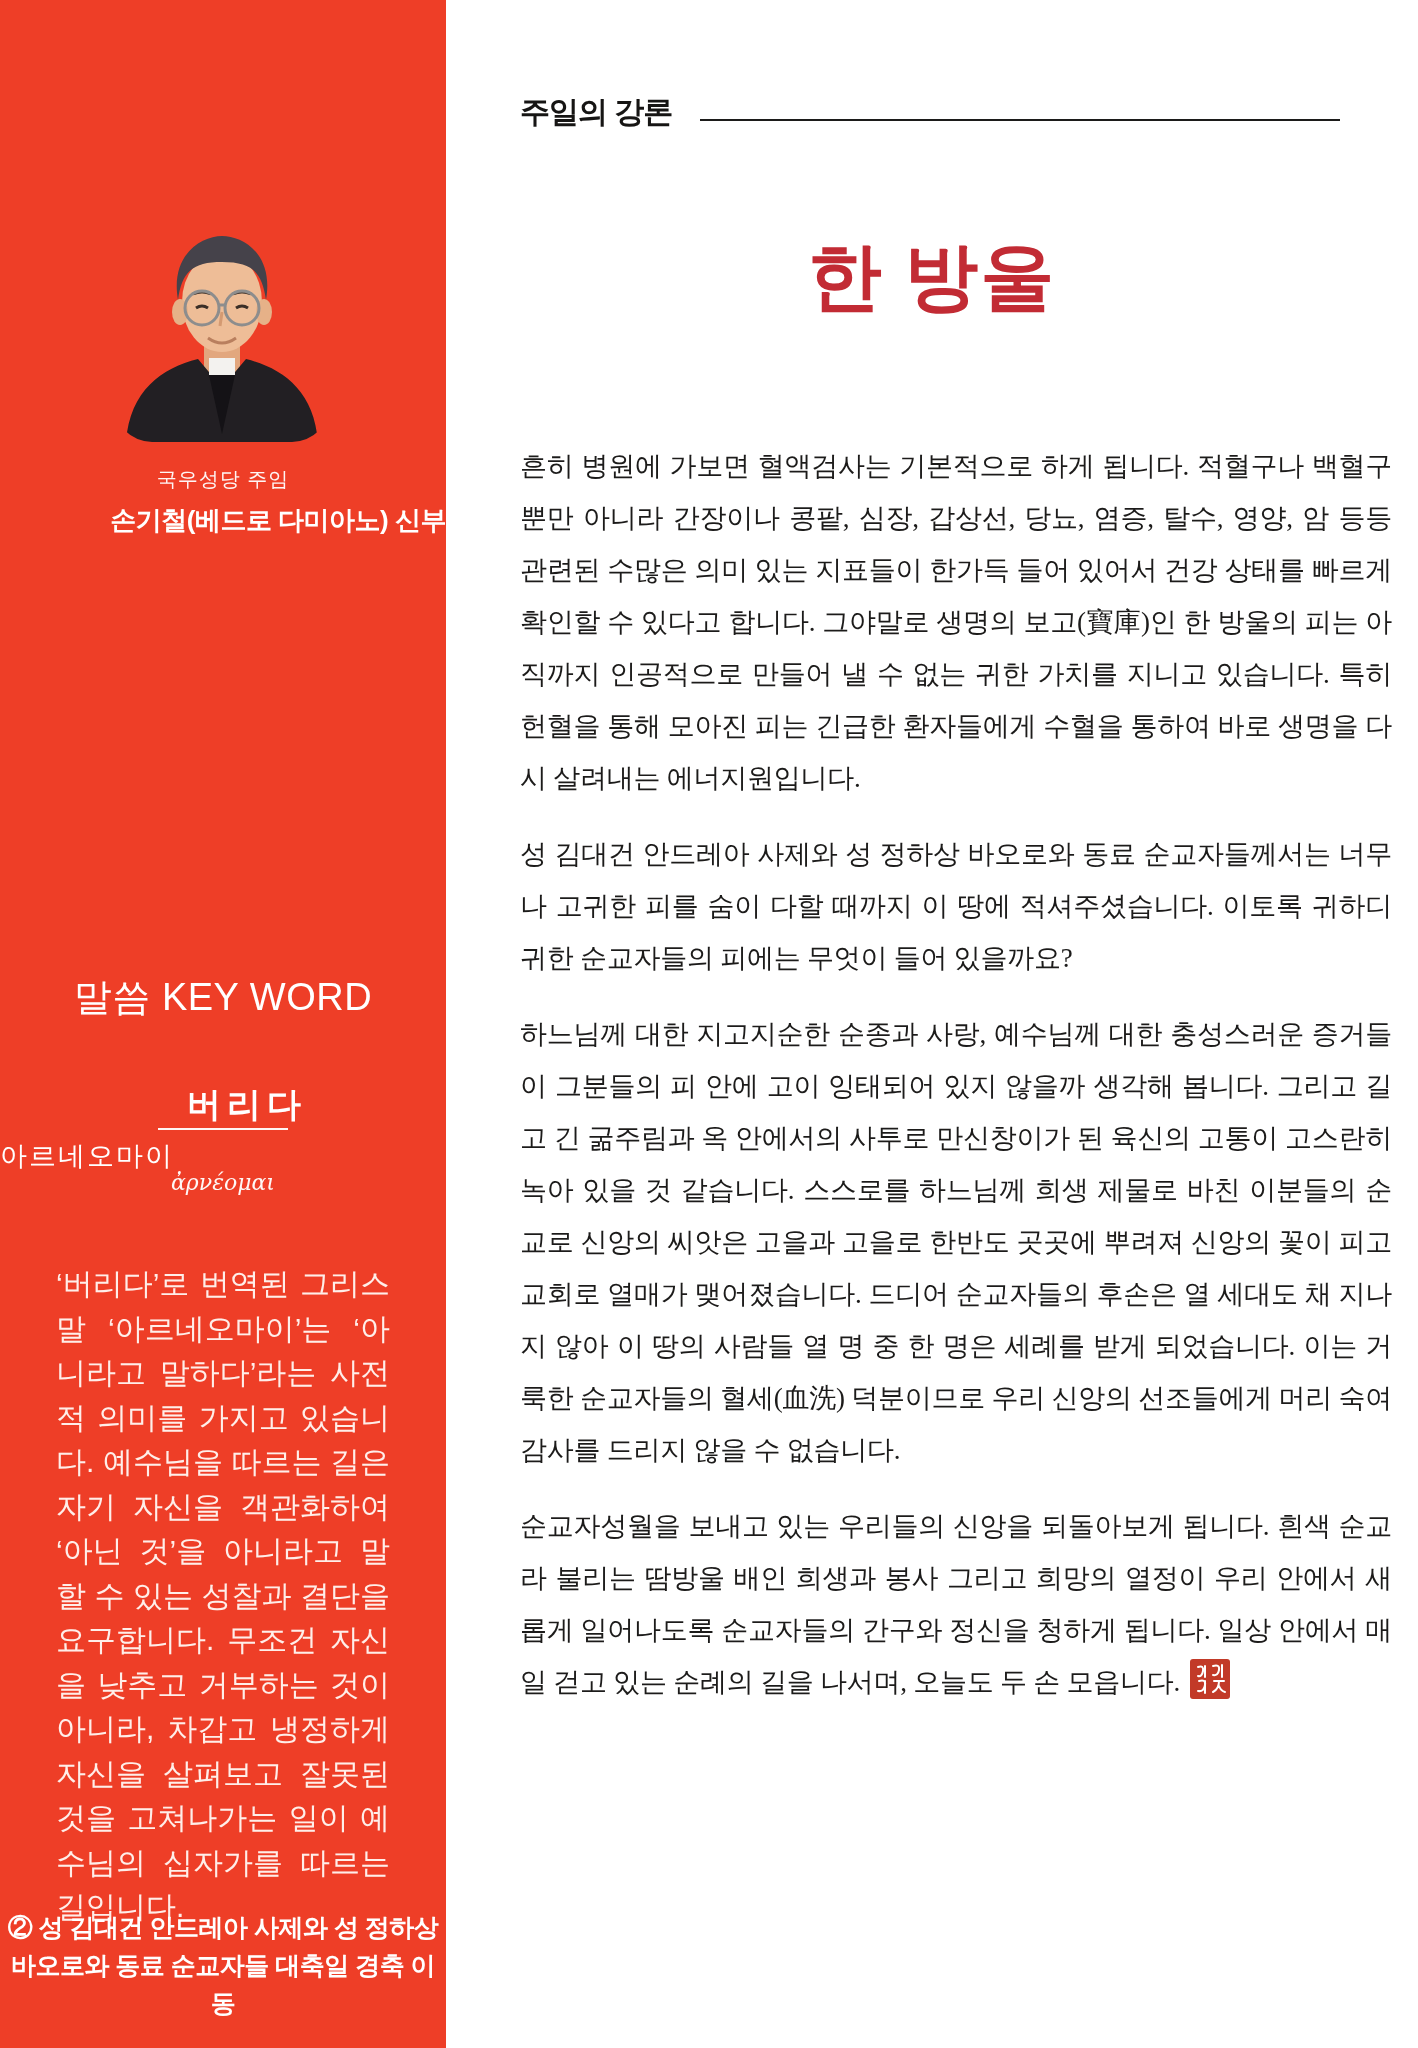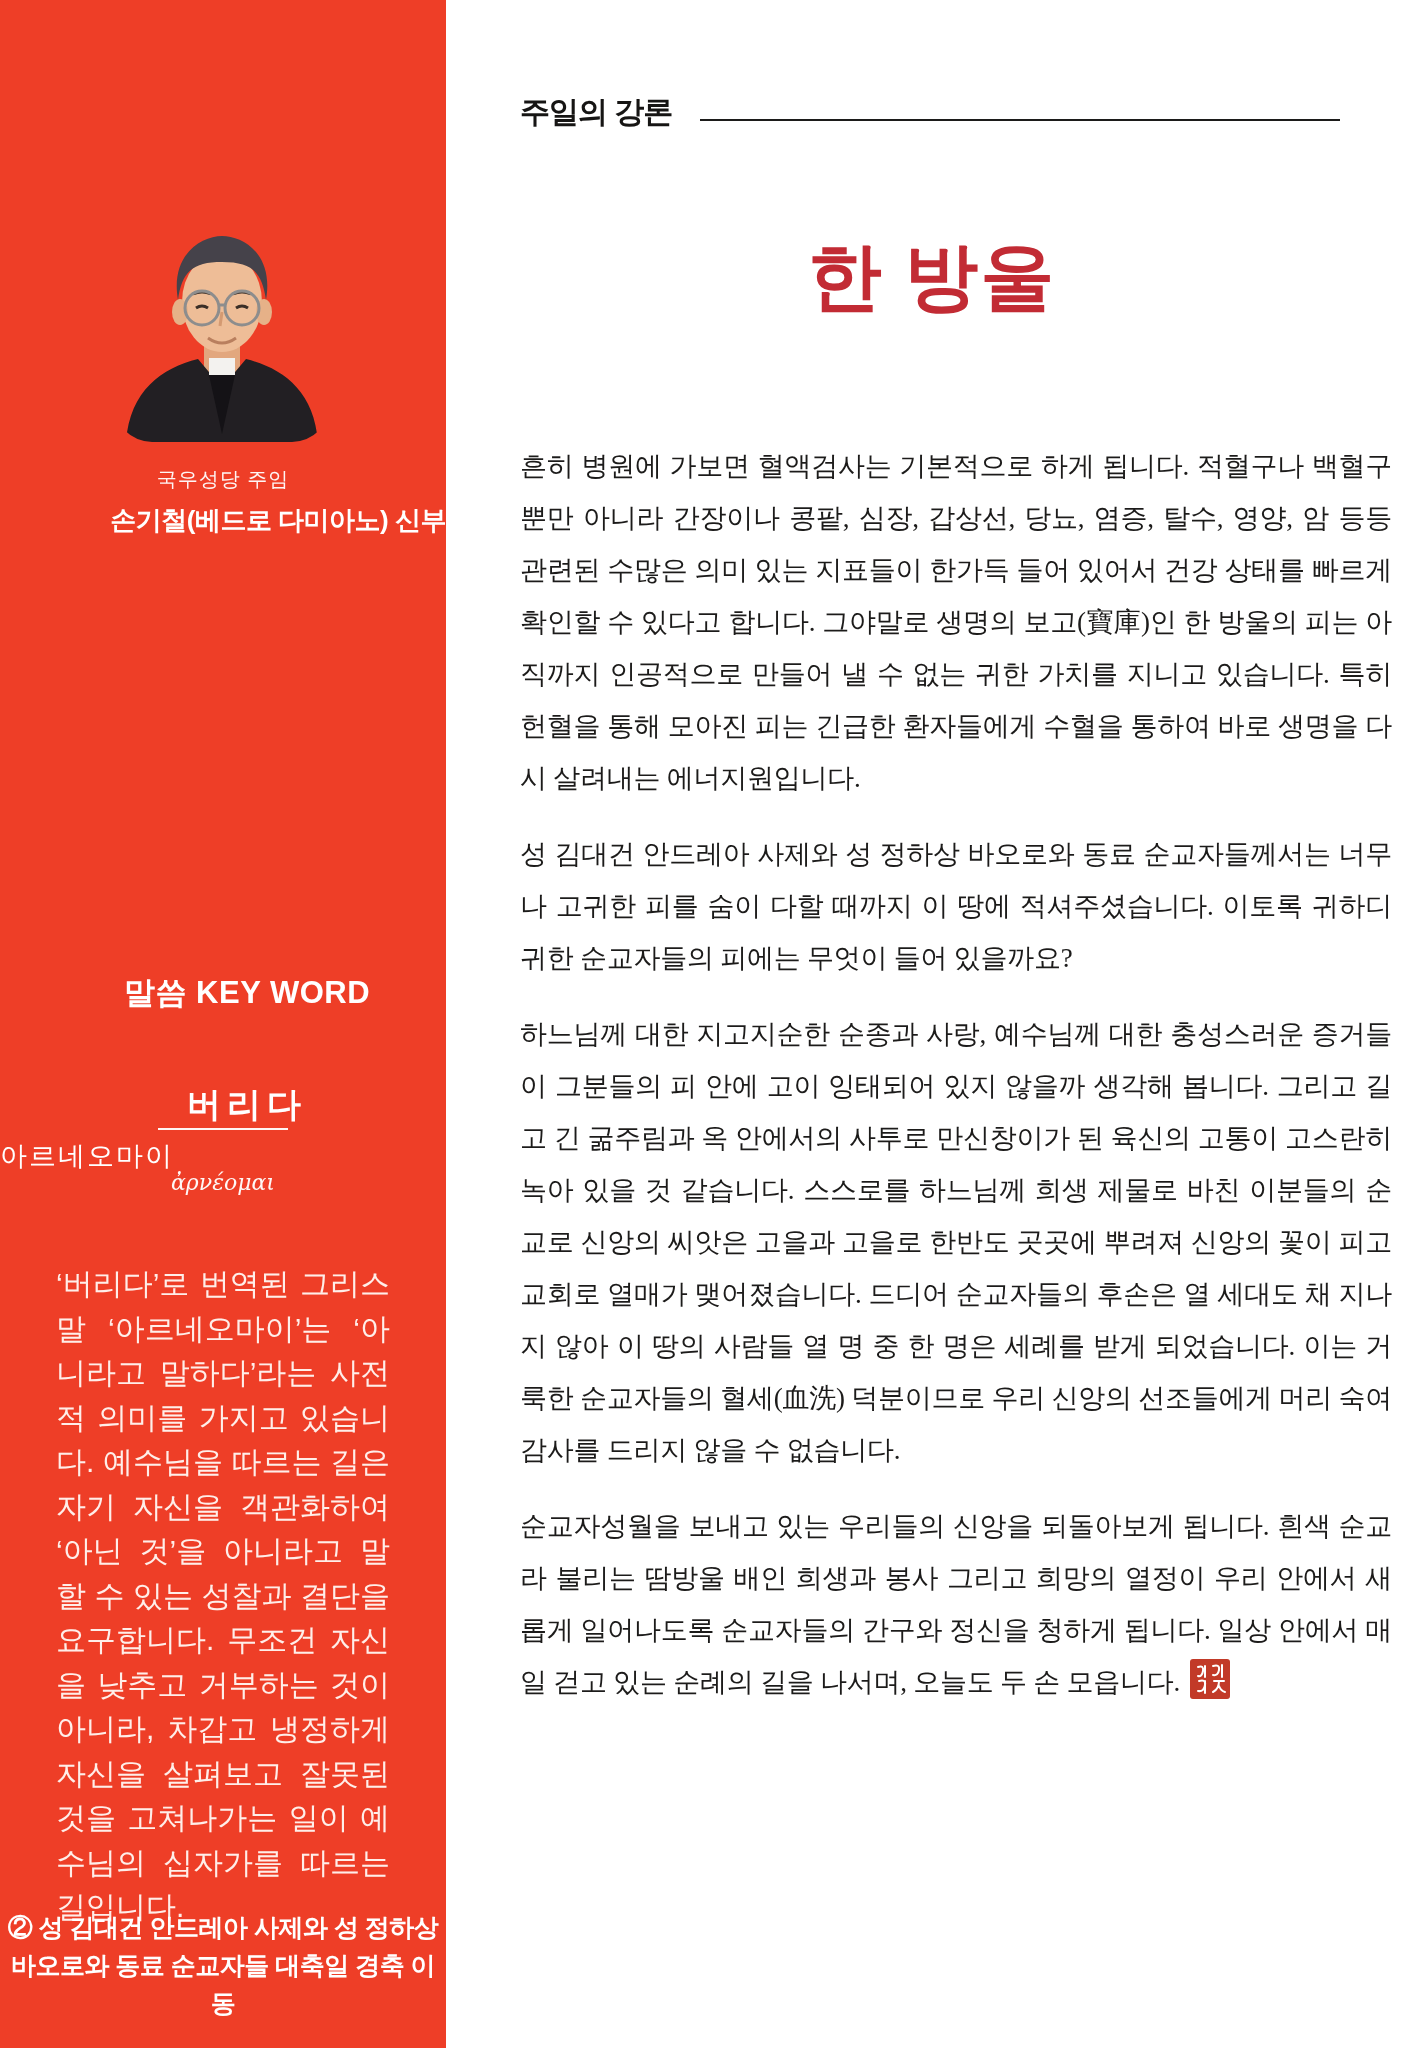--- a/index.html
+++ b/index.html
@@ -32,21 +32,21 @@
     position:absolute;left:0;top:466px;width:100%;
     text-align:center;font-size:20px;font-weight:400;
     color:rgba(255,255,255,.95);letter-spacing:1px;
   }
   .name{
     position:absolute;left:0;top:503px;width:100%;
     text-align:right;font-size:26px;font-weight:700;letter-spacing:-0.5px;
   }
   .kw-heading{
     position:absolute;left:0;top:972px;width:100%;
-    text-align:center;font-size:31px;font-weight:700;letter-spacing:0.5px;margin-left:24px;
+    text-align:center;font-size:38px;font-weight:400;letter-spacing:0.5px;
   }
   .kw-word{
     position:absolute;left:0;top:1082px;width:100%;
     text-align:center;font-size:34px;font-weight:700;
     font-family:"Liberation Serif",serif;letter-spacing:6px;padding-left:24px;
   }
   .kw-underline{
     position:absolute;left:158px;top:1128px;width:130px;height:2px;
     background:rgba(255,255,255,.95);
   }

